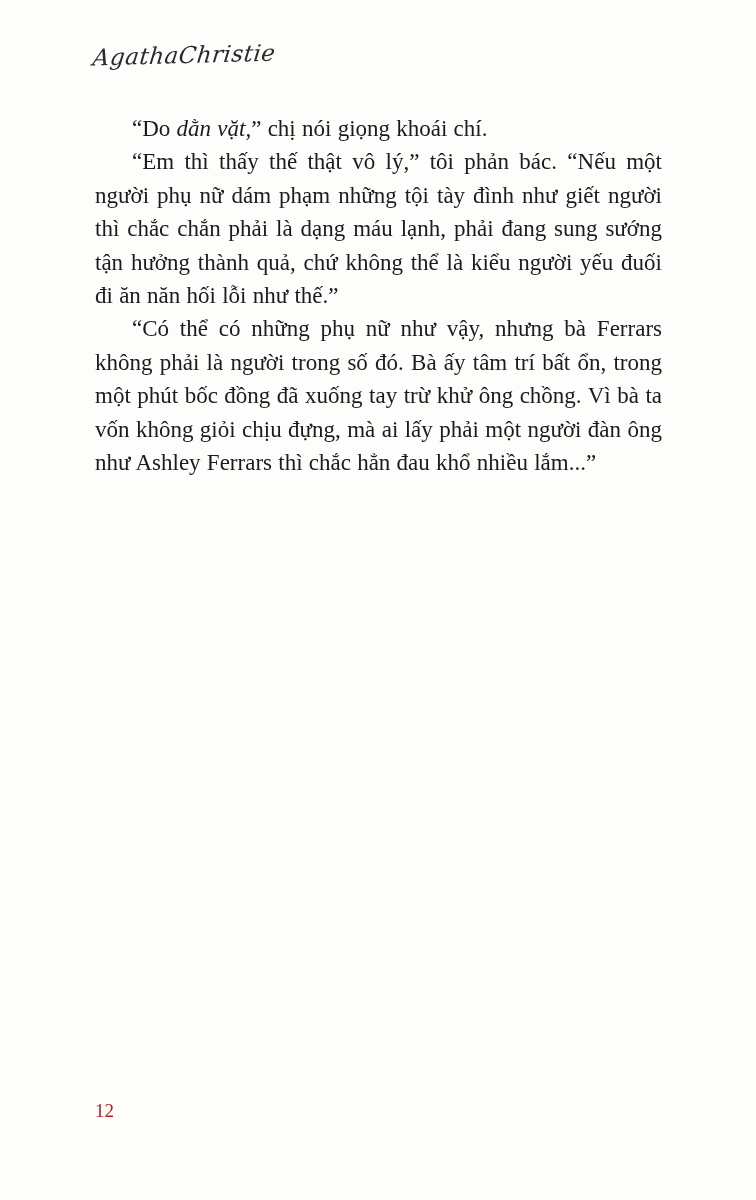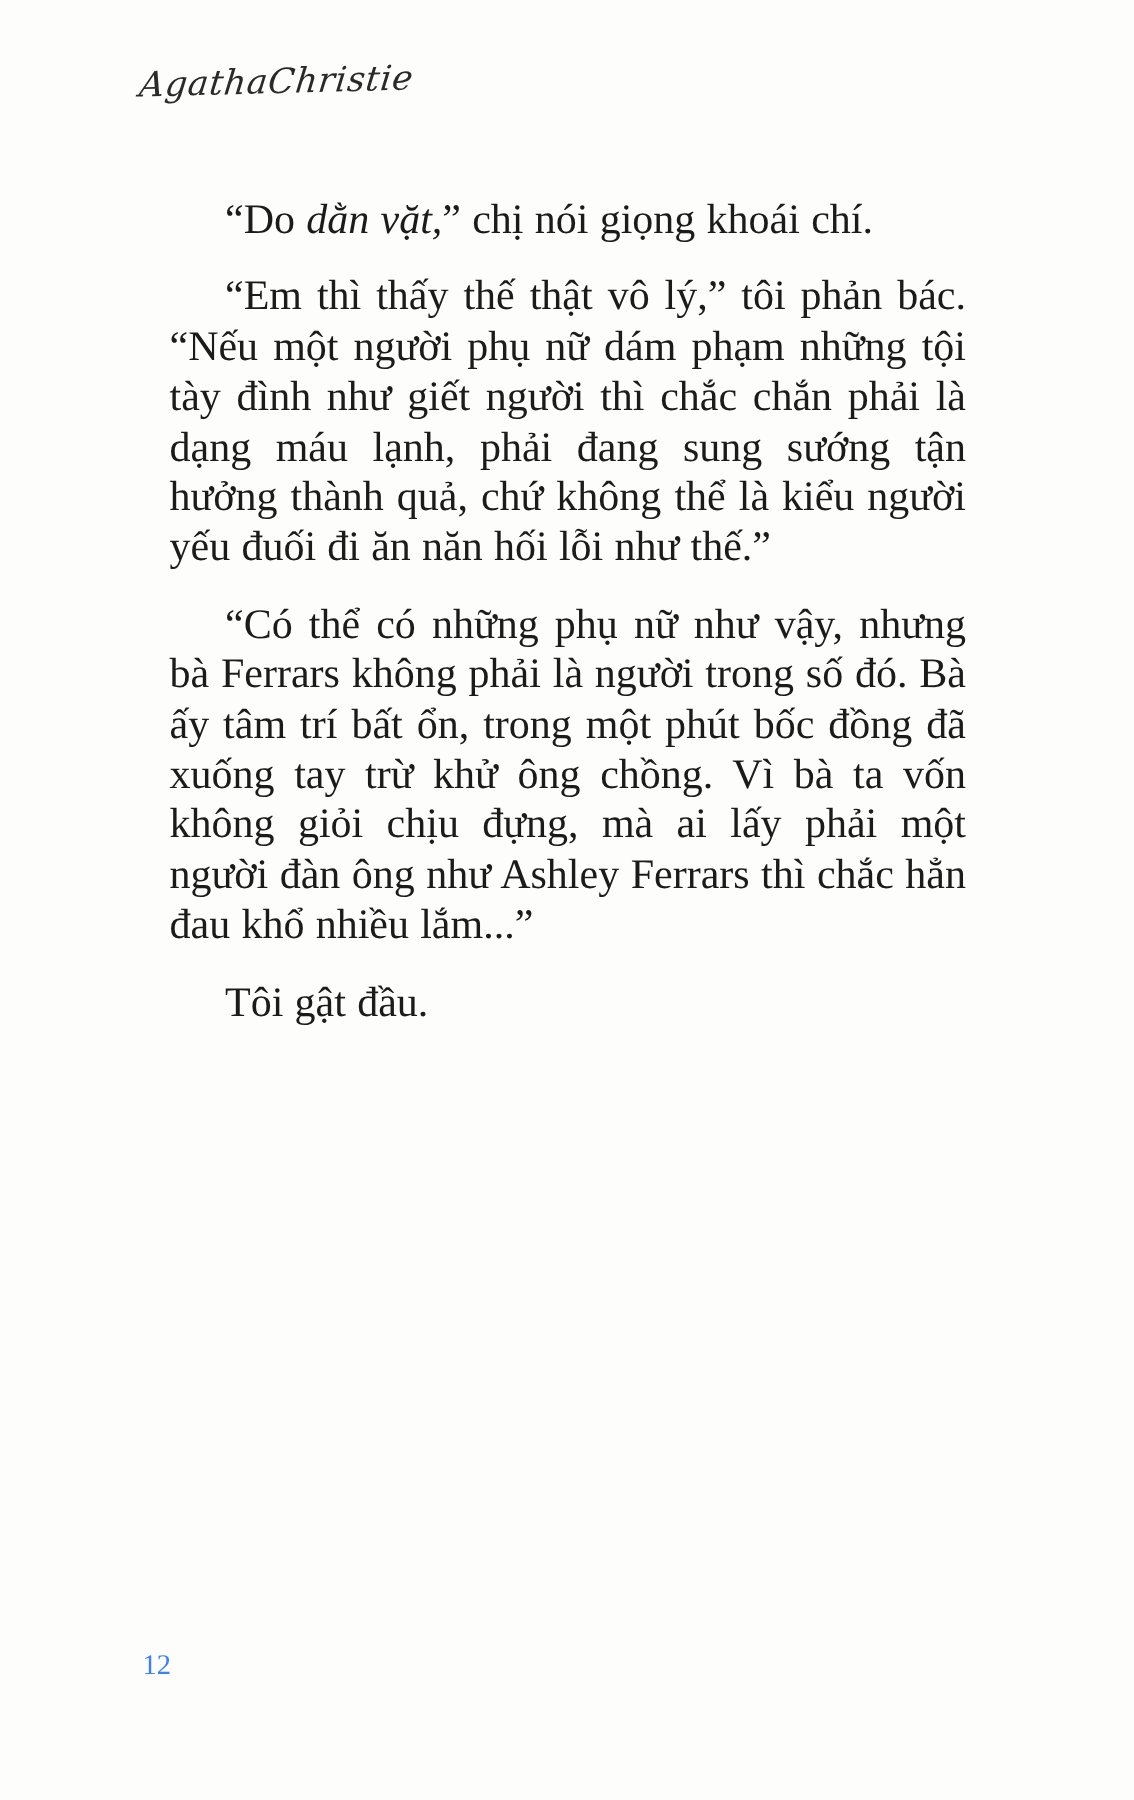--- a/index.html
+++ b/index.html
@@ -31,47 +31,46 @@
     transform: rotate(-1.5deg) skewX(-8deg);
     white-space: nowrap;
   }
   .body-text {
     position: absolute;
     left: 95px;
     top: 112px;
     width: 567px;
   }
   .para {
-    margin: 18px;
-    font-size: 28px;
+    margin: 0;
+    font-size: 23px;
     line-height: 33.4px;
     text-align: justify;
     text-indent: 37px;
     word-spacing: 0.5px;
   }
   .italic {
     font-style: italic;
   }
   .page-number {
     position: absolute;
     left: 95px;
     top: 1100px;
     font-size: 19px;
-    color: #3b82f6;
+    color: #b91c1c;
   }
 </style>
 </head>
 <body>
 
 <div class="page">
 
   <div class="signature">AgathaChristie</div>
 
   <div class="body-text">
       <p class="para"><span>“Do </span><span class="italic">dằn vặt,</span><span>” chị nói giọng khoái chí.</span></p>
       <p class="para"><span>“Em thì thấy thế thật vô lý,” tôi phản bác. “Nếu một người phụ nữ dám phạm những tội tày đình như giết người thì chắc chắn phải là dạng máu lạnh, phải đang sung sướng tận hưởng thành quả, chứ không thể là kiểu người yếu đuối đi ăn năn hối lỗi như thế.”</span></p>
       <p class="para"><span>“Có thể có những phụ nữ như vậy, nhưng bà Ferrars không phải là người trong số đó. Bà ấy tâm trí bất ổn, trong một phút bốc đồng đã xuống tay trừ khử ông chồng. Vì bà ta vốn không giỏi chịu đựng, mà ai lấy phải một người đàn ông như Ashley Ferrars thì chắc hẳn đau khổ nhiều lắm...”</span></p>
-      <p class="para"><span>Tôi gật đầu.</span></p>
     </div>
 
   <div class="page-number">12</div>
 
 </div>
 
 </body></html>

